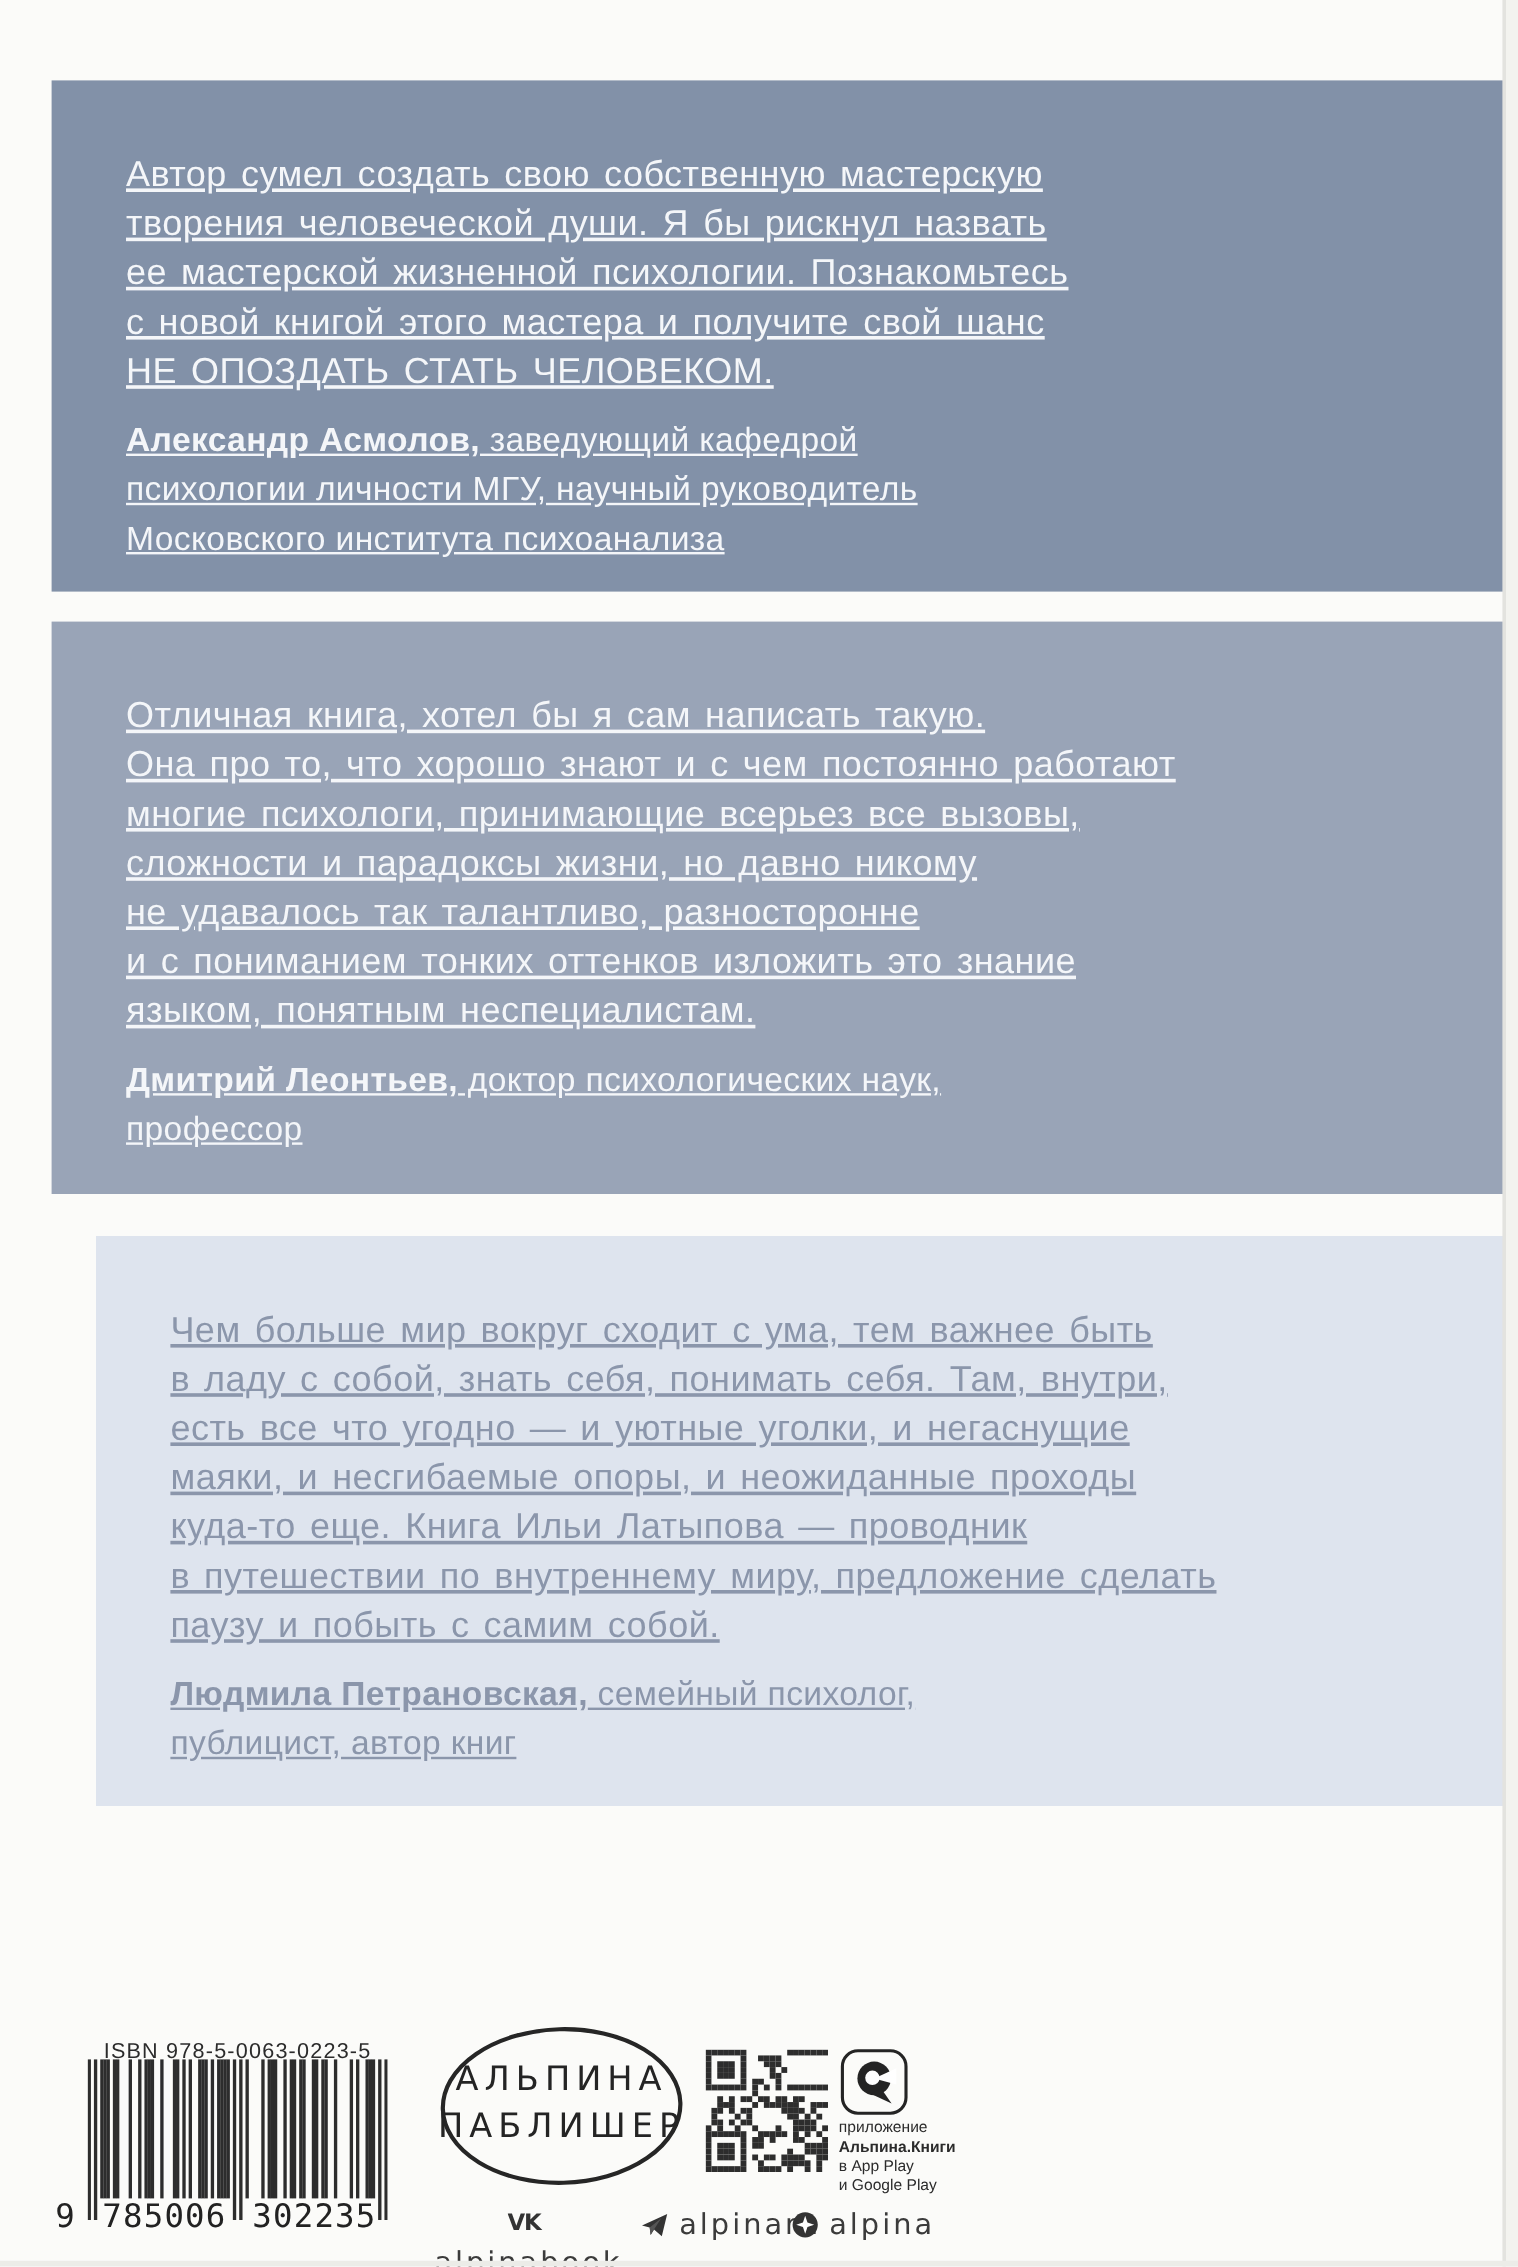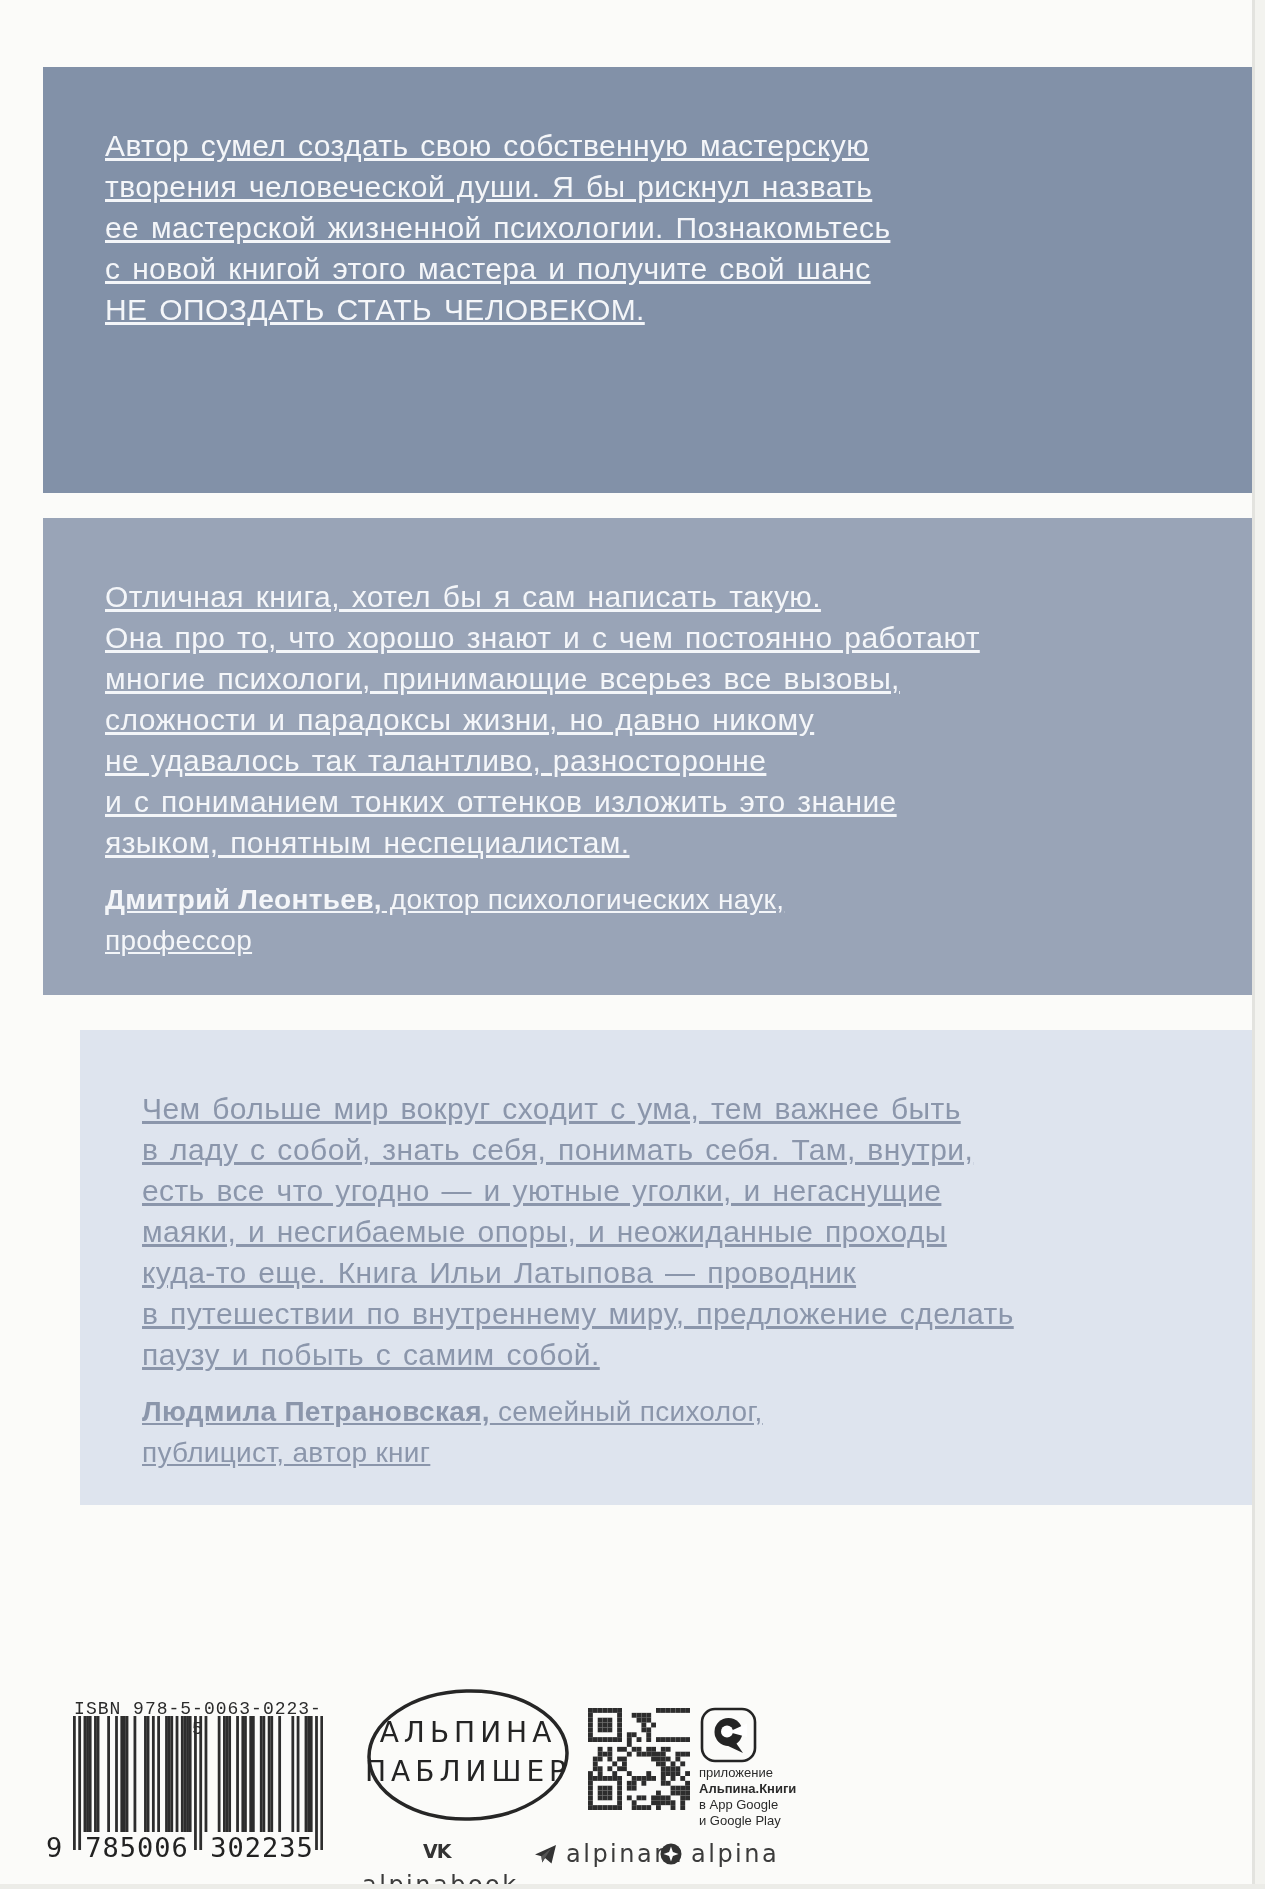--- a/index.html
+++ b/index.html
@@ -15,21 +15,21 @@
   .qb-2{top:518px;height:477px;}
   .qb-3{top:1030px;height:475px;margin-left:37px;}
   .quote{margin:0;font-size:30px;line-height:41px;letter-spacing:0.4px;word-spacing:3px;
          white-space:pre;}
   .attribution{margin:16px 0 0 0;font-size:28px;line-height:41px;letter-spacing:0.3px;
                white-space:pre-line;}
   .attr-name{font-weight:700;}
 
   .footer{position:absolute;left:0;top:1680px;width:1265px;height:209px;}
   .isbn-label{position:absolute;left:70px;top:19px;width:256px;text-align:center;
-              font-family:Liberation Mono, monospace;font-size:18px;letter-spacing:1px;
+              font-family:Liberation Sans, sans-serif;font-size:18px;letter-spacing:1px;
               color:#2b2b2b;}
   .barcode{position:absolute;left:73px;top:36px;}
   .ean-digit{position:absolute;font-family:"DejaVu Sans Mono",monospace;font-size:27px;
              color:#222;top:152px;}
   .ean-first{left:46px;}
   .ean-left{left:84px;width:106px;text-align:center;letter-spacing:1px;}
   .ean-right{left:206px;width:112px;text-align:center;letter-spacing:1px;}
 
   .logo-oval{position:absolute;left:362px;top:7px;}
   .logo-line{position:absolute;left:362px;width:212px;text-align:center;color:#242424;
@@ -54,20 +54,23 @@
 <body>
 
 <div class="page">
 
   <section class="quote-block qb-1" style="background-color: rgb(130, 145, 168); color: rgb(244, 246, 249);">
     <p class="quote">Автор сумел создать свою собственную мастерскую
 творения человеческой души. Я бы рискнул назвать
 ее мастерской жизненной психологии. Познакомьтесь
 с новой книгой этого мастера и получите свой шанс
 НЕ ОПОЗДАТЬ СТАТЬ ЧЕЛОВЕКОМ.</p>
+    <p class="attribution"><span class="attr-name">Александр Асмолов,</span><span class="attr-role"> заведующий кафедрой
+психологии личности МГУ, научный руководитель
+Московского института психоанализа</span></p>
   </section>
 
   <section class="quote-block qb-2" style="background-color: rgb(153, 164, 183); color: rgb(244, 246, 249);">
     <p class="quote">Отличная книга, хотел бы я сам написать такую.
 Она про то, что хорошо знают и с чем постоянно работают
 многие психологи, принимающие всерьез все вызовы,
 сложности и парадоксы жизни, но давно никому
 не удавалось так талантливо, разносторонне
 и с пониманием тонких оттенков изложить это знание
 языком, понятным неспециалистам.</p>
@@ -362,21 +365,21 @@
     <svg class="app-icon" width="57" height="56" viewBox="0 0 57 56">
       <rect x="2" y="2" width="53" height="52" rx="13" fill="none" stroke="#242424" stroke-width="2.6"></rect>
       <circle cx="28.5" cy="25" r="14" fill="#242424"></circle>
       <path d="M28.5 25 L47 16.5 L47 30 Z" fill="#ffffff"></path>
       <circle cx="27" cy="24.5" r="6" fill="#ffffff"></circle>
       <path d="M34 33 L43 46 L26 38 Z" fill="#242424"></path>
     </svg>
     <div class="app-text">
       <div>приложение</div>
       <div class="b">Альпина.Книги</div>
-      <div>в App Google</div>
+      <div>в App Play</div>
       <div>и Google Play</div>
     </div>
 
     <div class="social-item social-vk">
       <svg width="34" height="22" viewBox="0 0 34 22">
         <text x="0" y="18" font-family="DejaVu Sans, sans-serif" font-size="19" font-weight="800" letter-spacing="-1" fill="#333">VK</text>
       </svg>
       <span class="social-label">alpinabook</span>
     </div>
 

